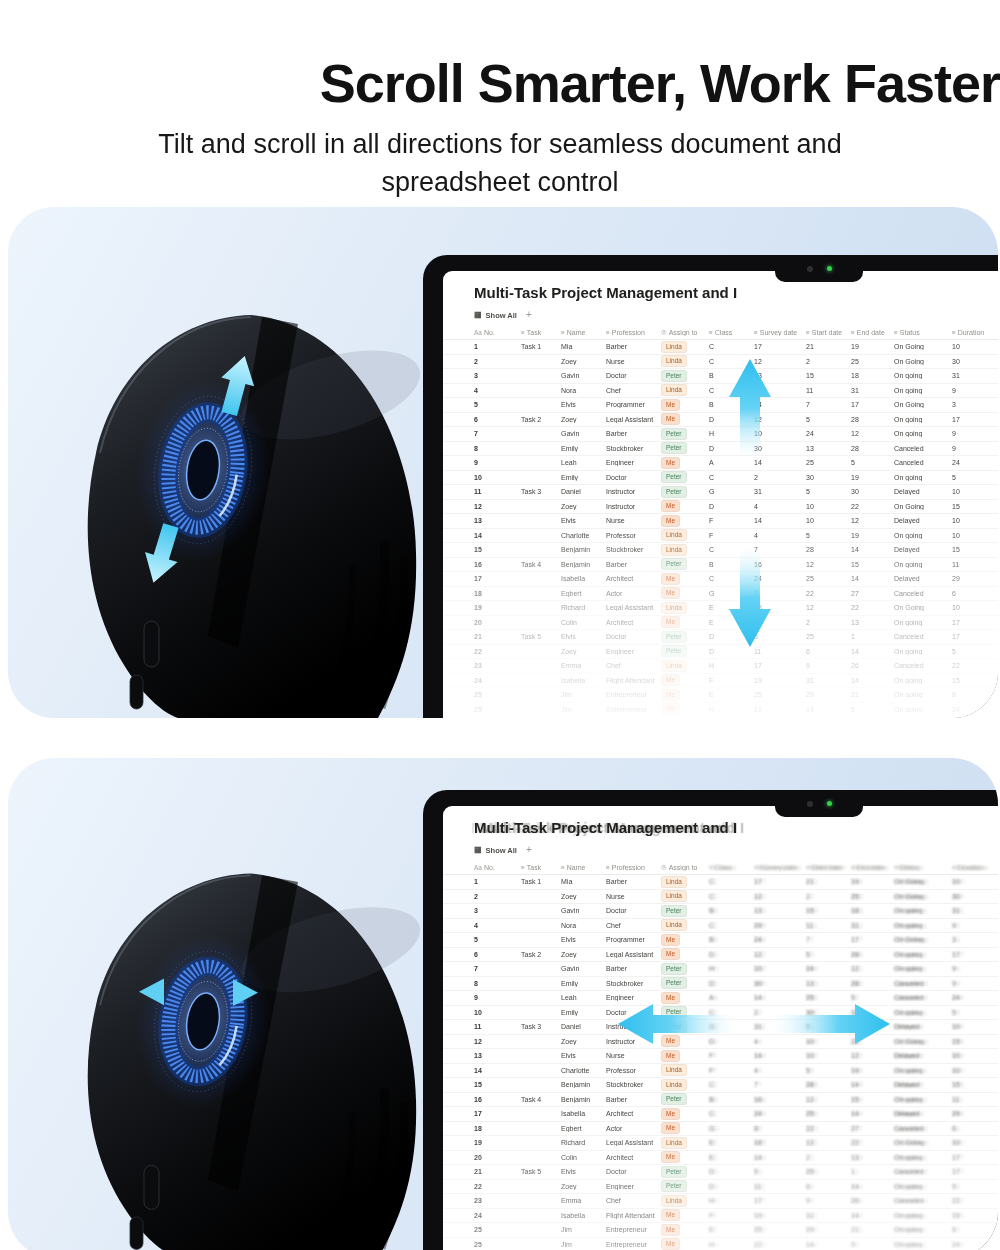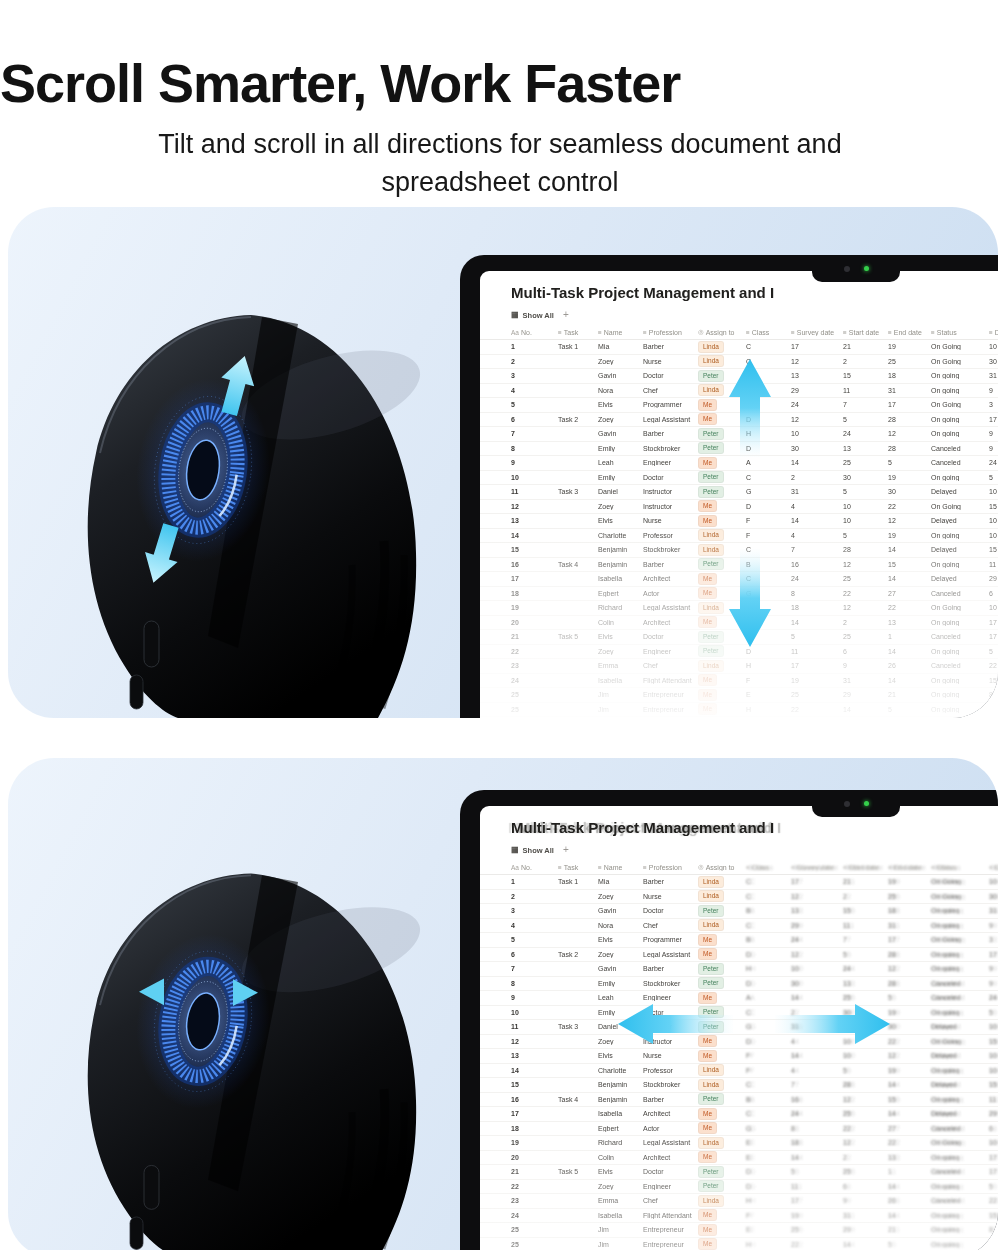--- a/index.html
+++ b/index.html
@@ -1,32 +1,32 @@
 <!DOCTYPE html>
 <html><head>
 <meta charset="utf-8">
 <style>
   html,body{margin:0;padding:0;}
   body{width:1000px;height:1250px;position:relative;overflow:hidden;background:#ffffff;
        font-family:"Liberation Sans",sans-serif;}
 
   
-  .headline{position:absolute;top:16px;left:0;width:1000px;text-align:left;
+  .headline{position:absolute;top:16px;left:0;width:1000px;text-align:right;
             font-size:54px;font-weight:700;letter-spacing:-1px;color:#121212;}
   .subhead{position:absolute;top:99px;left:90px;width:820px;text-align:center;
            font-size:27px;line-height:1.4;color:#181818;font-weight:400;}
 
   
   .panel{position:absolute;left:8px;width:990px;border-radius:46px;overflow:hidden;
          background:linear-gradient(118deg,#edf4fc 0%,#dfeaf7 38%,#c9dcf0 100%);}
   #panel1{top:207px;height:511px;}
   #panel2{top:758px;height:500px;}
 
   
-  .laptop{position:absolute;left:452px;right:0;bottom:0;background:#0d0d0f;
+  .laptop{position:absolute;left:415px;right:0;bottom:0;background:#0d0d0f;
           border-radius:24px 0 0 0;}
   #panel1 .laptop{top:48px;}
   #panel2 .laptop{top:32px;}
   .screen{position:absolute;top:16px;left:20px;right:0;bottom:0;background:#ffffff;
           border-radius:9px 0 0 0;overflow:hidden;}
   .notch{position:absolute;top:0;left:352px;width:88px;height:27px;background:#0d0d0f;
          border-radius:0 0 10px 10px;display:flex;align-items:center;justify-content:center;
          gap:14px;z-index:6;}
   .cam{width:6px;height:6px;border-radius:50%;background:#2e2e33;}
   .led{width:5px;height:5px;border-radius:50%;background:#35d04b;box-shadow:0 0 4px #35d04b;}

